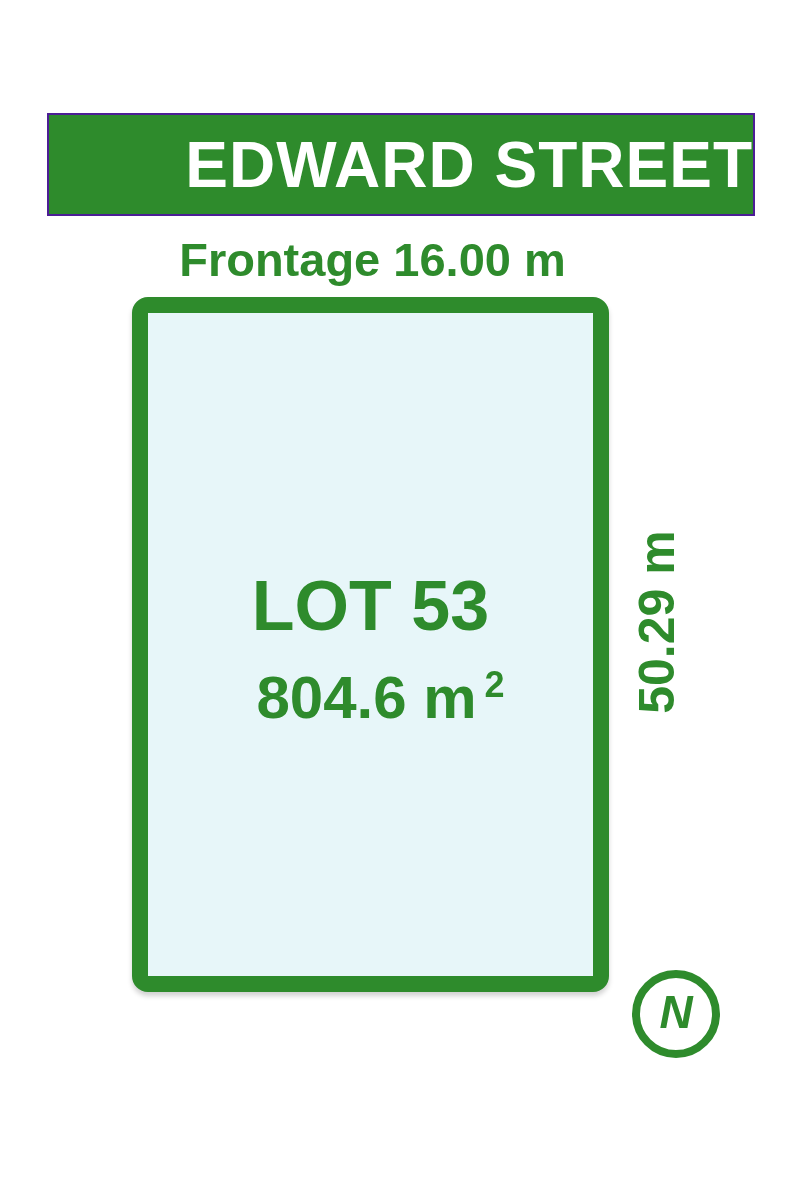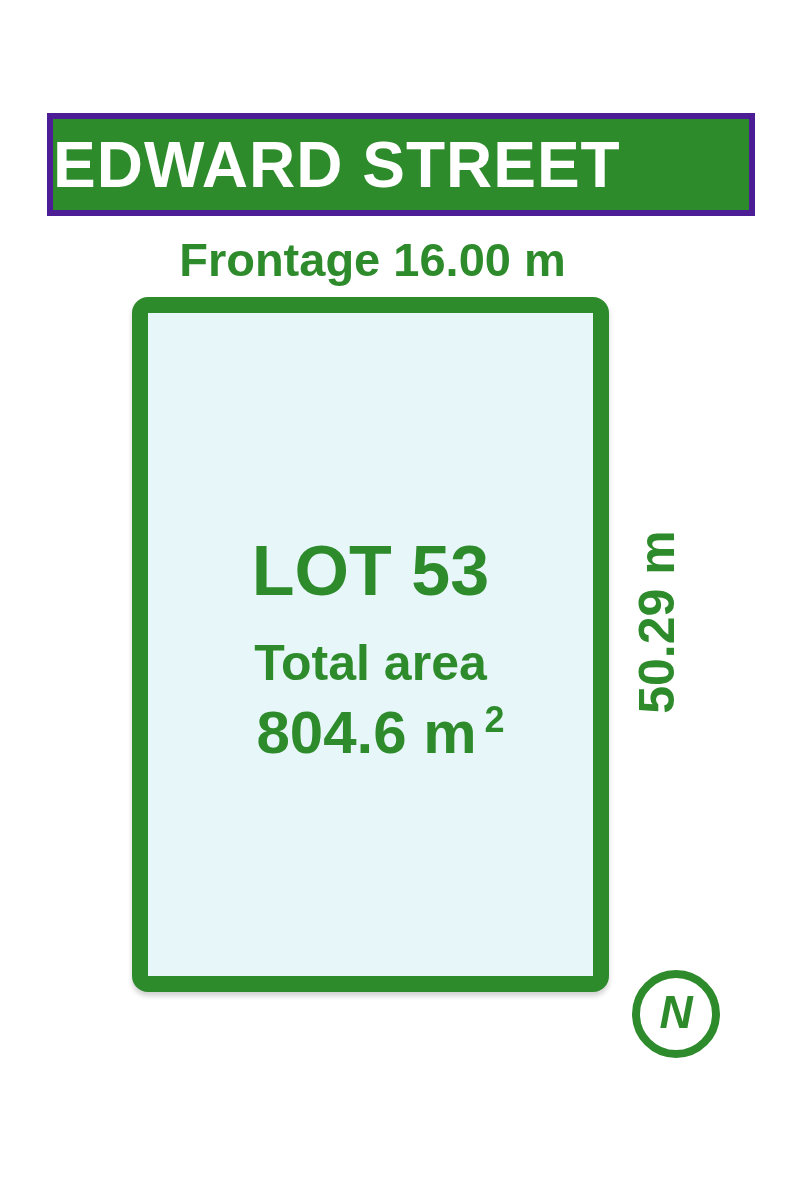--- a/index.html
+++ b/index.html
@@ -18,25 +18,25 @@
   }
 
   
   .street-banner {
     position: absolute;
     left: 47px;
     top: 113px;
     width: 708px;
     height: 103px;
     background: #2e8b2c;
-    border: 6px solid #4c1d95;
+    border: 2px solid #4c1d95;
     box-sizing: border-box;
     display: flex;
     align-items: center;
-    justify-content: flex-start;
+    justify-content: flex-end;
   }
   .street-banner .street-name {
     color: #ffffff;
     font-size: 64px;
     letter-spacing: 1px;
     white-space: nowrap;
   }
 
   
   .frontage-label {
@@ -144,21 +144,20 @@
 <div class="canvas">
 
   <div class="street-banner">
     <span class="street-name">EDWARD STREET</span>
   </div>
 
   <div class="frontage-label">Frontage 16.00 m</div>
 
   <div class="lot-boundary">
     <div class="lot-title">LOT 53</div>
-    <div class="lot-area-label">Total area</div>
     <div class="lot-area-value"><span>804.6 m</span><sup>2</sup></div>
   </div>
 
   <div class="side-dimension">
     <span class="side-dimension-label">50.29 m</span>
   </div>
 
   <div class="north-compass">
     <span class="north-label">N</span>
   </div>

